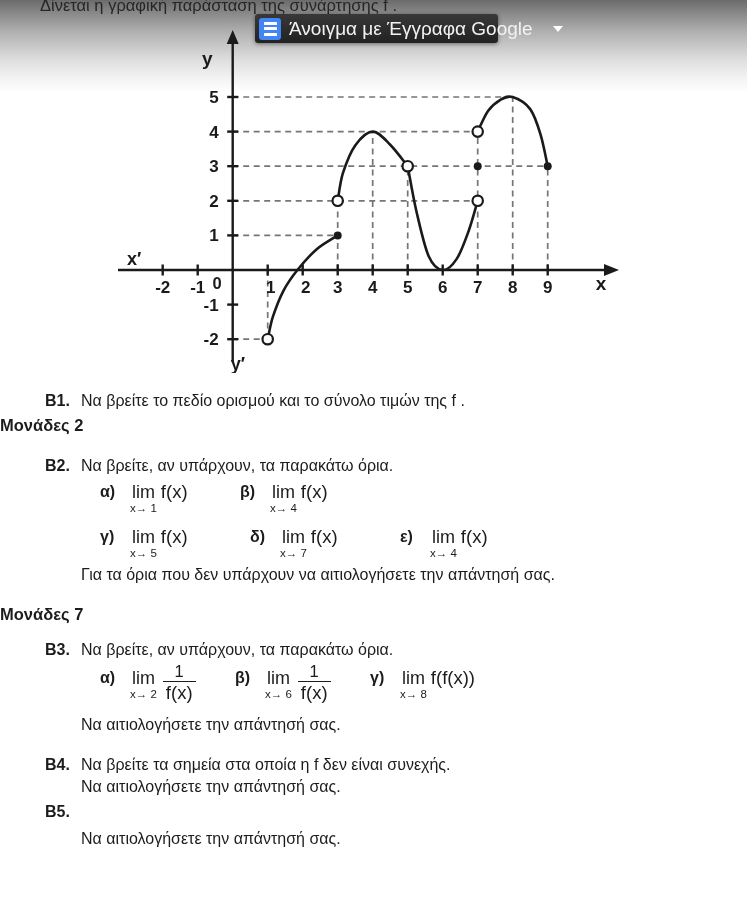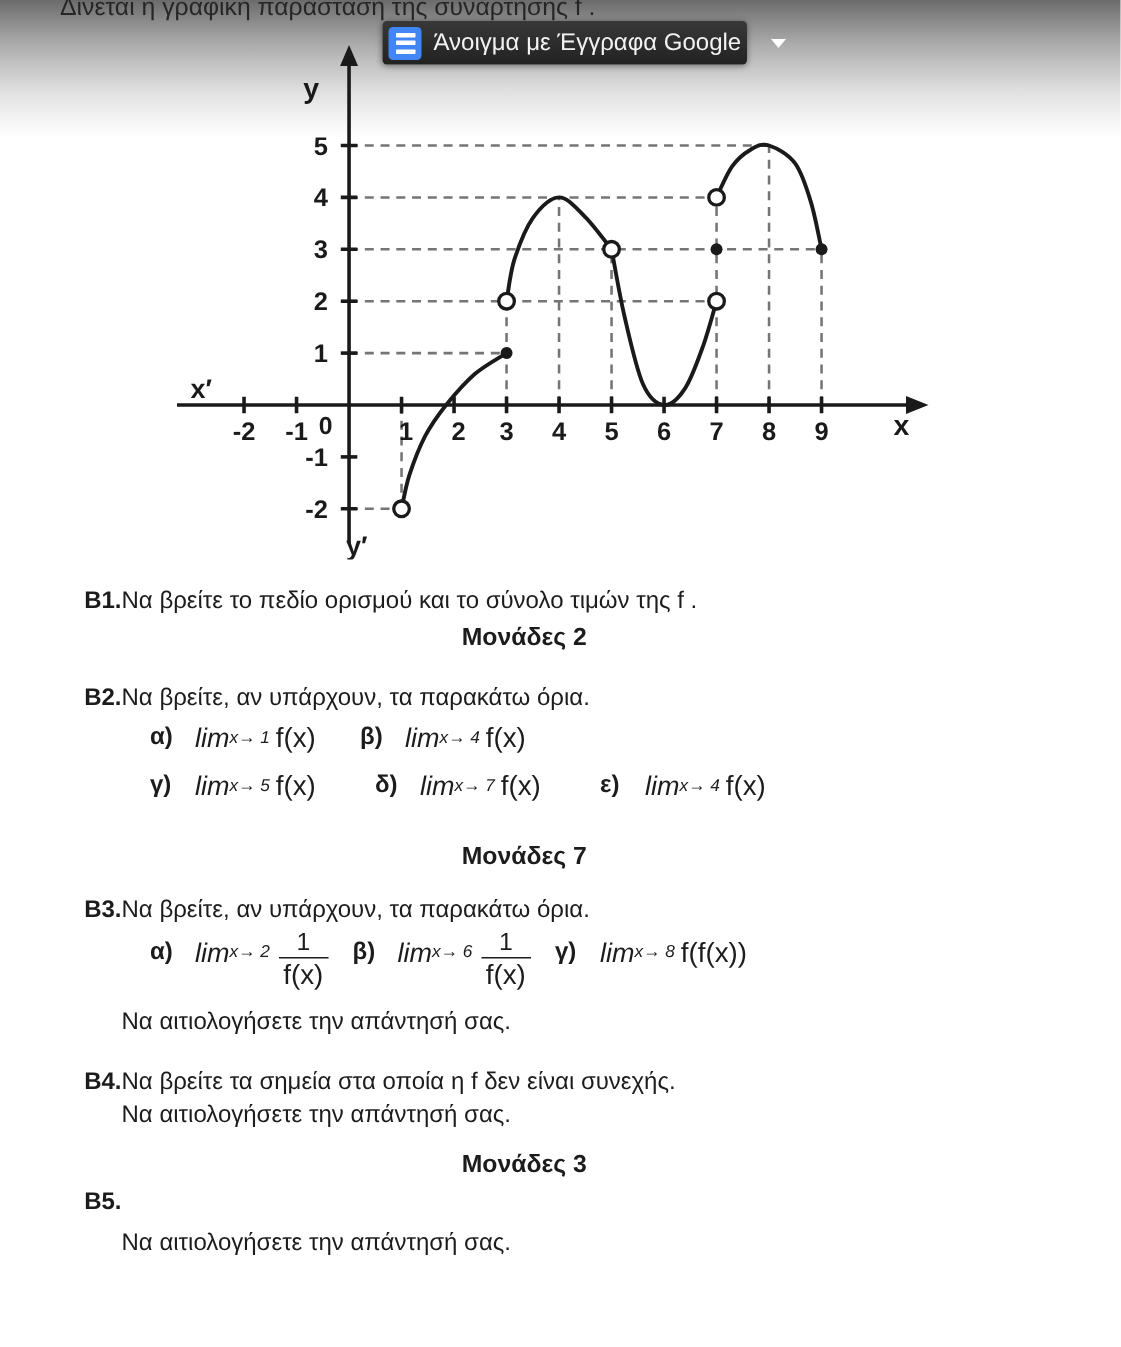--- a/index.html
+++ b/index.html
@@ -18,37 +18,37 @@
     position:absolute;left:255px;top:14px;z-index:10;height:29px;width:243px;
     background:linear-gradient(180deg,#383838,#222);border-radius:3px;
     display:flex;align-items:center;padding:0;box-sizing:border-box;
     box-shadow:0 1px 4px rgba(0,0,0,.45);cursor:pointer;
   }
   .docs-icon{
     width:22px;height:22px;border-radius:3px;background:#4285f4;margin:0 0 0 4px;
     display:flex;flex-direction:column;align-items:center;justify-content:center;gap:2.5px;flex:none;
   }
   .docs-icon i{display:block;width:13px;height:3px;background:#fff;border-radius:0.5px;}
-  .gdocs-label{color:#f2f2f2;font-size:16px;margin-left:8px;white-space:nowrap;text-align:center;}
+  .gdocs-label{color:#f2f2f2;font-size:19px;margin-left:8px;white-space:nowrap;text-align:center;}
   .gdocs-sep{width:1px;height:18px;background:rgba(255,255,255,.28);margin-left:10px;}
   .gdocs-caret{
     width:0;height:0;border-left:5.5px solid transparent;border-right:5.5px solid transparent;
     border-top:6.5px solid #fff;margin:0 9px 0 10px;
   }
   #graph-wrap{position:absolute;left:105px;top:28px;z-index:1;}
   
   .questions{position:absolute;left:0;top:385px;width:747px;z-index:2;font-size:16px;line-height:17px;}
   .qrow{display:flex;margin-left:45px;}
-  .qlabel{width:36px;font-weight:bold;flex:none;text-align:right;}
-  .marks{font-weight:bold;text-align:center;margin-right:48px;font-size:16.5px;}
+  .qlabel{width:36px;font-weight:bold;flex:none;}
+  .marks{font-weight:bold;text-align:left;margin-right:48px;font-size:16.5px;}
   .lim-row{display:flex;padding-left:100px;}
   .lim-item{display:flex;align-items:flex-start;}
   .lim-item .tag{font-weight:bold;width:22px;margin-right:8px;flex:none;padding-top:1px;}
   .w140{width:140px;}.w150{width:150px;}.w135{width:135px;}
-  .lim-stack{display:flex;flex-direction:row;align-items:center;flex:none;font-style:italic;}
+  .lim-stack{display:flex;flex-direction:column;align-items:center;flex:none;}
   .lim-word{font-size:18px;line-height:20px;}
   .lim-sub{font-size:11.5px;line-height:13px;white-space:nowrap;}
   .lim-arg{font-size:18.5px;line-height:20px;margin-left:4px;white-space:nowrap;}
   .frac{display:flex;flex-direction:column;align-items:center;margin-left:6px;margin-top:-6px;}
   .frac-num{font-size:16.5px;line-height:19px;}
   .frac-den{font-size:18.5px;line-height:21px;border-top:1.6px solid #1c1c1c;padding:0 3px;}
   .b5text sub{font-size:10.5px;position:relative;top:4px;}
   .mt7{margin-top:7px}.mt8{margin-top:8px}.mt11{margin-top:23px}.mt12{margin-top:12px}
   .mt6{margin-top:6px}.mt10{margin-top:10px}.mt13{margin-top:13px}.mt14{margin-top:14px}
   .mt16{margin-top:16px}.mt18{margin-top:18px}.mt5{margin-top:5px}
@@ -201,20 +201,21 @@
       <span class="lim-stack">
           <span class="lim-word">lim</span>
           <span class="lim-sub">x→ 4</span>
         </span>
       <span class="lim-arg">f(x)</span>
     </span>
   </div>
 
   <div class="qrow mt6">
     <span class="qlabel"></span>
+    <span class="qtext">Για τα όρια που δεν υπάρχουν να αιτιολογήσετε την απάντησή σας.</span>
   </div>
   <div class="marks mt11">Μονάδες 7</div>
 
   <div class="qrow mt18">
     <span class="qlabel">B3.</span>
     <span class="qtext">Να βρείτε, αν υπάρχουν, τα παρακάτω όρια.</span>
   </div>
 
   <div class="lim-row mt10">
     <span class="lim-item w135">
@@ -255,21 +256,20 @@
   </div>
 
   <div class="qrow mt11">
     <span class="qlabel">B4.</span>
     <span class="qtext">Να βρείτε τα σημεία στα οποία η f δεν είναι συνεχής.</span>
   </div>
   <div class="qrow mt5">
     <span class="qlabel"></span>
     <span class="qtext">Να αιτιολογήσετε την απάντησή σας.</span>
   </div>
-  <div class="marks mt16">Μονάδες 3</div>
 
   <div class="qrow mt8 b5text">
     <span class="qlabel">B5.</span>
   </div>
   <div class="qrow mt10">
     <span class="qlabel"></span>
     <span class="qtext">Να αιτιολογήσετε την απάντησή σας.</span>
   </div>
 
 </div>

